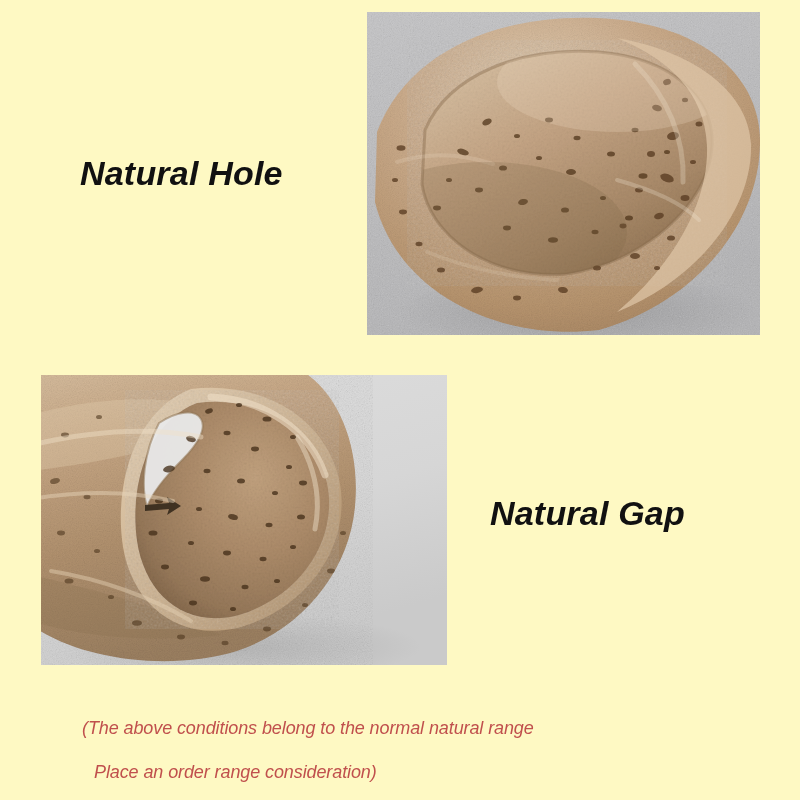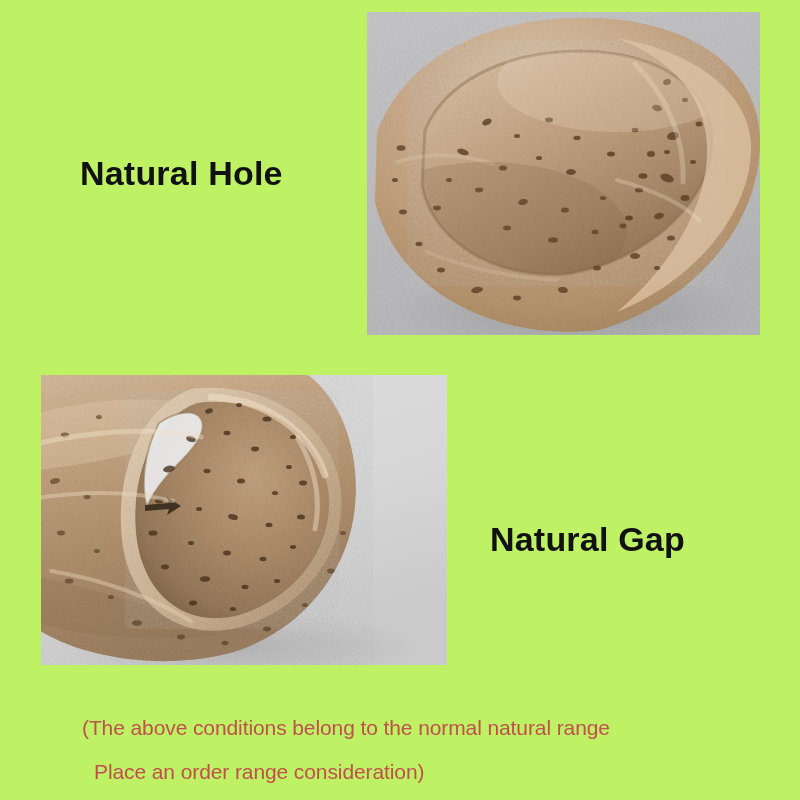--- a/index.html
+++ b/index.html
@@ -12,21 +12,22 @@
     background: #f7f6f5;
     font-family: "Liberation Sans", sans-serif;
     overflow: hidden;
     position: relative;
   }
 
   .canvas {
     position: relative;
     width: 800px;
     height: 800px;
-    background: #bef264;
+    background: #fef9c3;
+    font-style: italic;
   }
 
   
   .photo {
     position: absolute;
     overflow: hidden;
   }
 
   #photo-hole {
     left: 367px;
@@ -61,35 +62,35 @@
     white-space: nowrap;
   }
 
   #label-hole {
     left: 80px;
     top: 154px;
   }
 
   #label-gap {
     left: 490px;
-    top: 520px;
+    top: 494px;
     text-align: right;
   }
 
   .note-block {
     position: absolute;
     left: 82px;
     top: 706px;
     width: 660px;
   }
 
   .note-line {
     font-family: "Liberation Sans", sans-serif;
     font-weight: normal;
-    font-size: 21px;
+    font-size: 18px;
     color: #c0504d;
     letter-spacing: -0.1px;
     line-height: 44px;
     white-space: nowrap;
   }
 
   .note-line.indent {
     padding-left: 12px;
   }
 </style>

